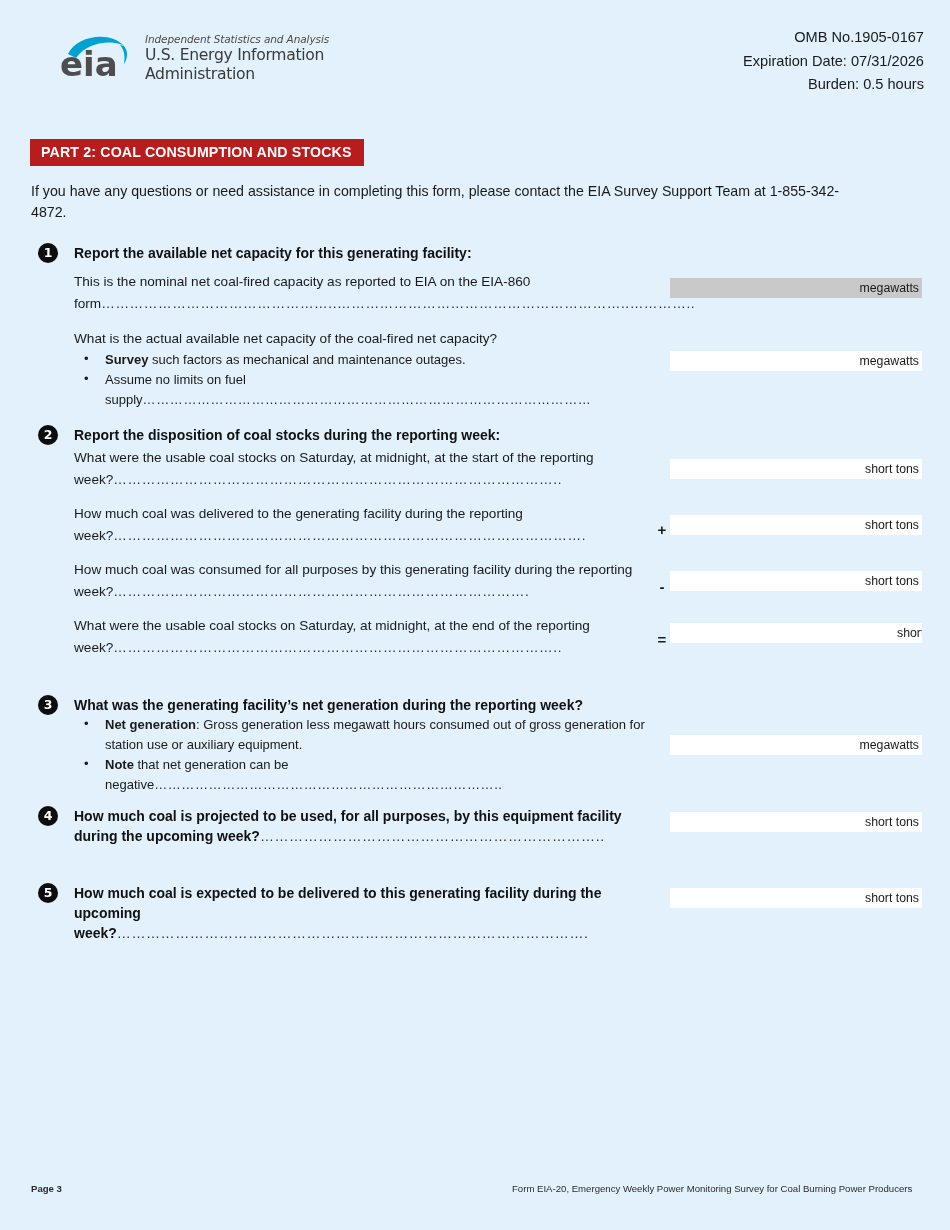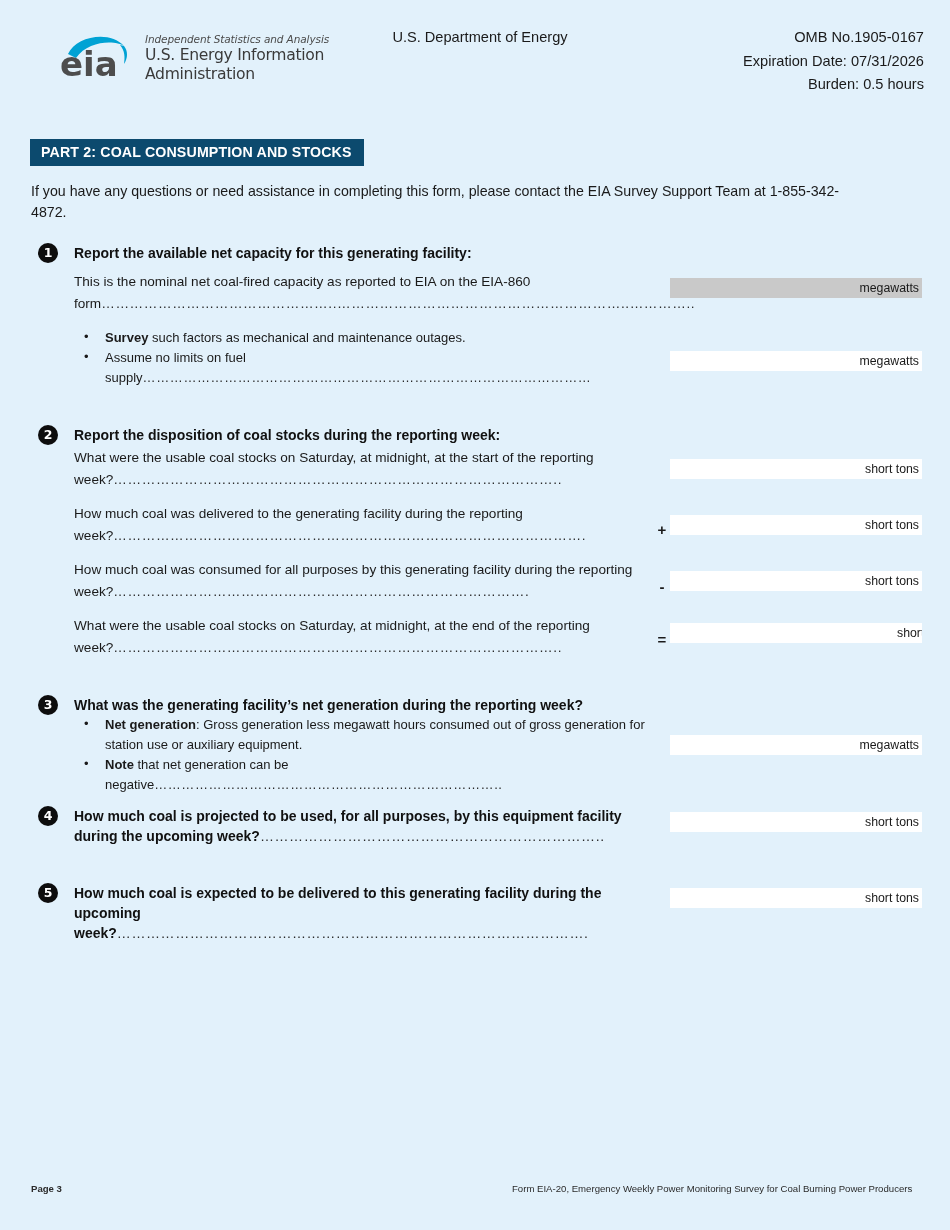--- a/index.html
+++ b/index.html
@@ -80,21 +80,21 @@
     font-size: 14.6px;
     line-height: 23.5px;
     color: #1a1a1a;
   }
 
   
   .part-banner {
     position: absolute;
     left: 30px;
     top: 139px;
-    background: #0c4a6e;
+    background: #b91c1c;
     color: #ffffff;
     font-weight: bold;
     font-size: 14.2px;
     letter-spacing: 0.15px;
     padding: 5px 12px 6px 11px;
     white-space: nowrap;
   }
 
   .intro {
     position: absolute;
@@ -235,21 +235,20 @@
       </svg>
     </div>
     <div class="logo-words">
       <div class="logo-tagline">Independent Statistics and Analysis</div>
       <div class="logo-title">U.S. Energy Information</div>
       <div class="logo-title">Administration</div>
     </div>
   </div>
 
   <div class="addr-block">
-    <div>U.S. Department of Energy</div>
   </div>
 
   <div class="omb-block">
     <div>OMB No.1905-0167</div>
     <div>Expiration Date: 07/31/2026</div>
     <div>Burden: 0.5 hours</div>
   </div>
 </div>
 
 <div class="part-banner">PART 2: COAL CONSUMPTION AND STOCKS</div>
@@ -265,20 +264,21 @@
   <div class="qbody" style="top:0;">
     <p class="qtext"><span>This is the nominal net coal-fired capacity as reported to EIA on the EIA-860 form</span><span class="leader">…………………………………………..……………………………………………………..…………..</span></p>
   </div>
 </div>
 <div class="field disabled" style="top:278px;">
   <span class="unit">megawatts</span>
 </div>
 
 <div class="q" style="top:328px;">
   <div class="qbody" style="top:0;">
+    <p class="qtext">What is the actual available net capacity of the coal-fired net capacity?</p>
     <ul class="bullets">
       <li><b>Survey</b><span> such factors as mechanical and maintenance outages.</span></li>
       <li><span>Assume no limits on fuel supply</span><span class="leader">………………………………………………………………………………………</span></li>
     </ul>
   </div>
 </div>
 <div class="field" style="top:351px;">
   <span class="unit">megawatts</span>
 </div>
 

